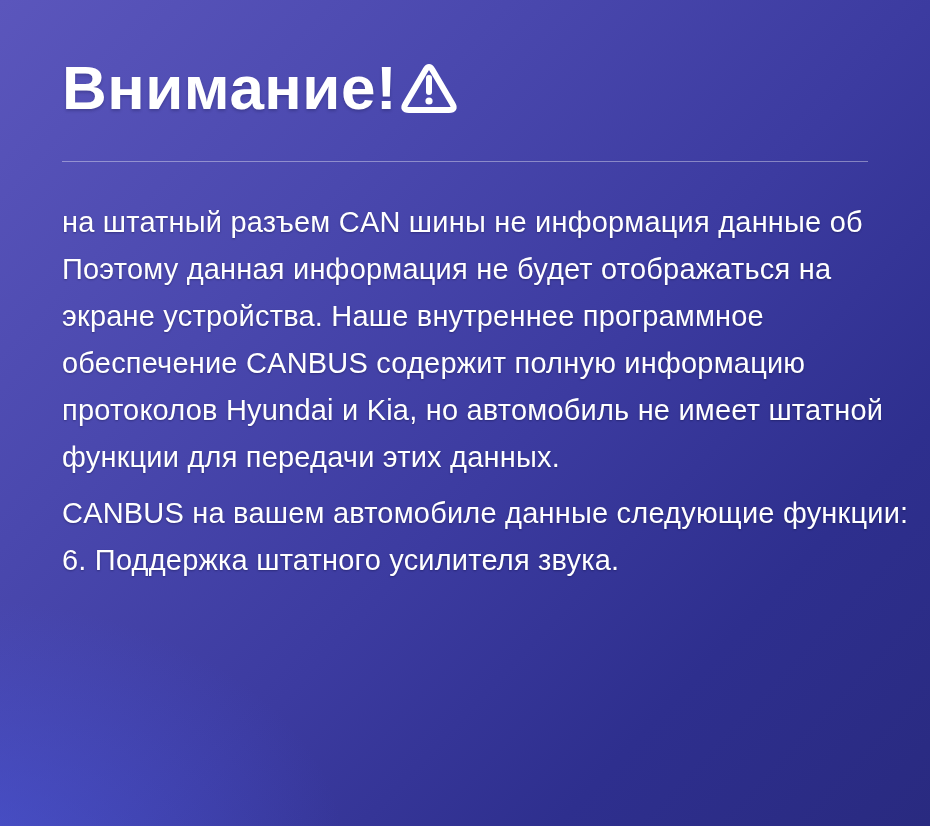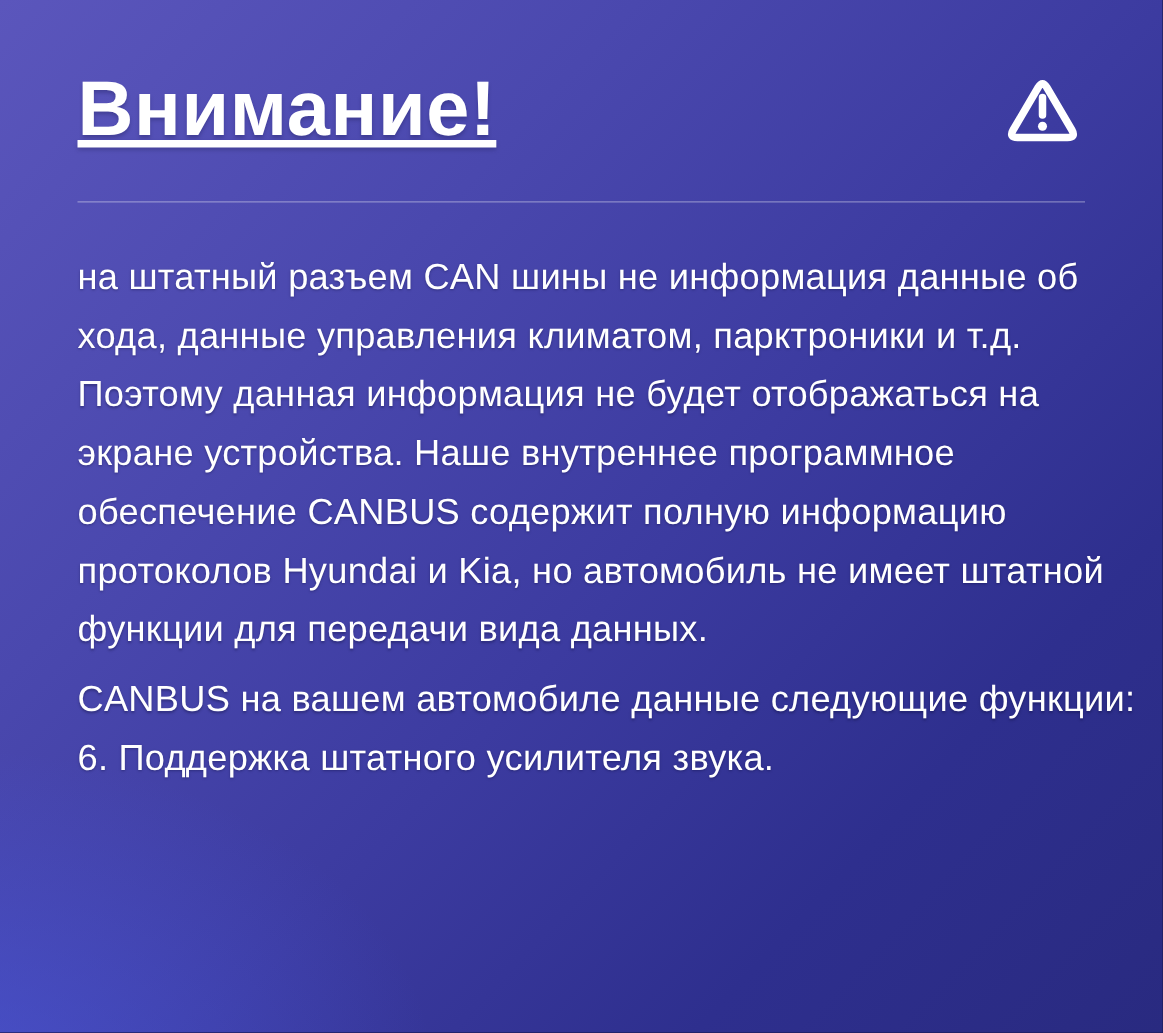--- a/index.html
+++ b/index.html
@@ -16,22 +16,20 @@
     overflow: hidden;
     font-family: "Liberation Sans", sans-serif;
     color: #ffffff;
     background:
       radial-gradient(620px 420px at -4% 104%, rgba(76, 92, 228, 0.55), rgba(76, 92, 228, 0) 62%),
       linear-gradient(133deg, #5b56bc 0%, #4a48ae 30%, #3c3ba0 55%, #2e2f8e 78%, #292a80 100%);
   }
   .header {
     display: flex;
     align-items: center;
-    justify-content: space-between;
-    text-decoration: underline;
   }
   .page-title {
     margin: 0;
     font-size: 62px;
     font-weight: bold;
     line-height: 1.15;
     letter-spacing: 0.5px;
     text-shadow: 0 2px 3px rgba(15, 15, 60, 0.25);
   }
   .warn-icon {
@@ -75,26 +73,25 @@
         <line x1="32" y1="19" x2="32" y2="33" stroke="#ffffff" stroke-width="6" stroke-linecap="round"></line>
         <circle cx="32" cy="42" r="3.6" fill="#ffffff"></circle>
       </svg>
     </span>
   </div>
 
   <hr class="divider">
 
   <div class="body-text">
     <p class="line">на штатный разъем CAN шины не информация данные об</p>
-    <p class="line">хода, данные управления климатом, парктроники и т.д.</p>
     <p class="line">Поэтому данная информация не будет отображаться на</p>
     <p class="line">экране устройства. Наше внутреннее программное</p>
     <p class="line">обеспечение CANBUS содержит полную информацию</p>
     <p class="line">протоколов Hyundai и Kia, но автомобиль не имеет штатной</p>
-    <p class="line">функции для передачи вида данных.</p>
+    <p class="line">функции для передачи этих данных.</p>
 
     <div class="canbus-block">
       <p class="line">CANBUS на вашем автомобиле данные следующие функции:</p>
       <p class="line">6. Поддержка штатного усилителя звука.</p>
     </div>
   </div>
 
 </div>
 
 </body></html>

